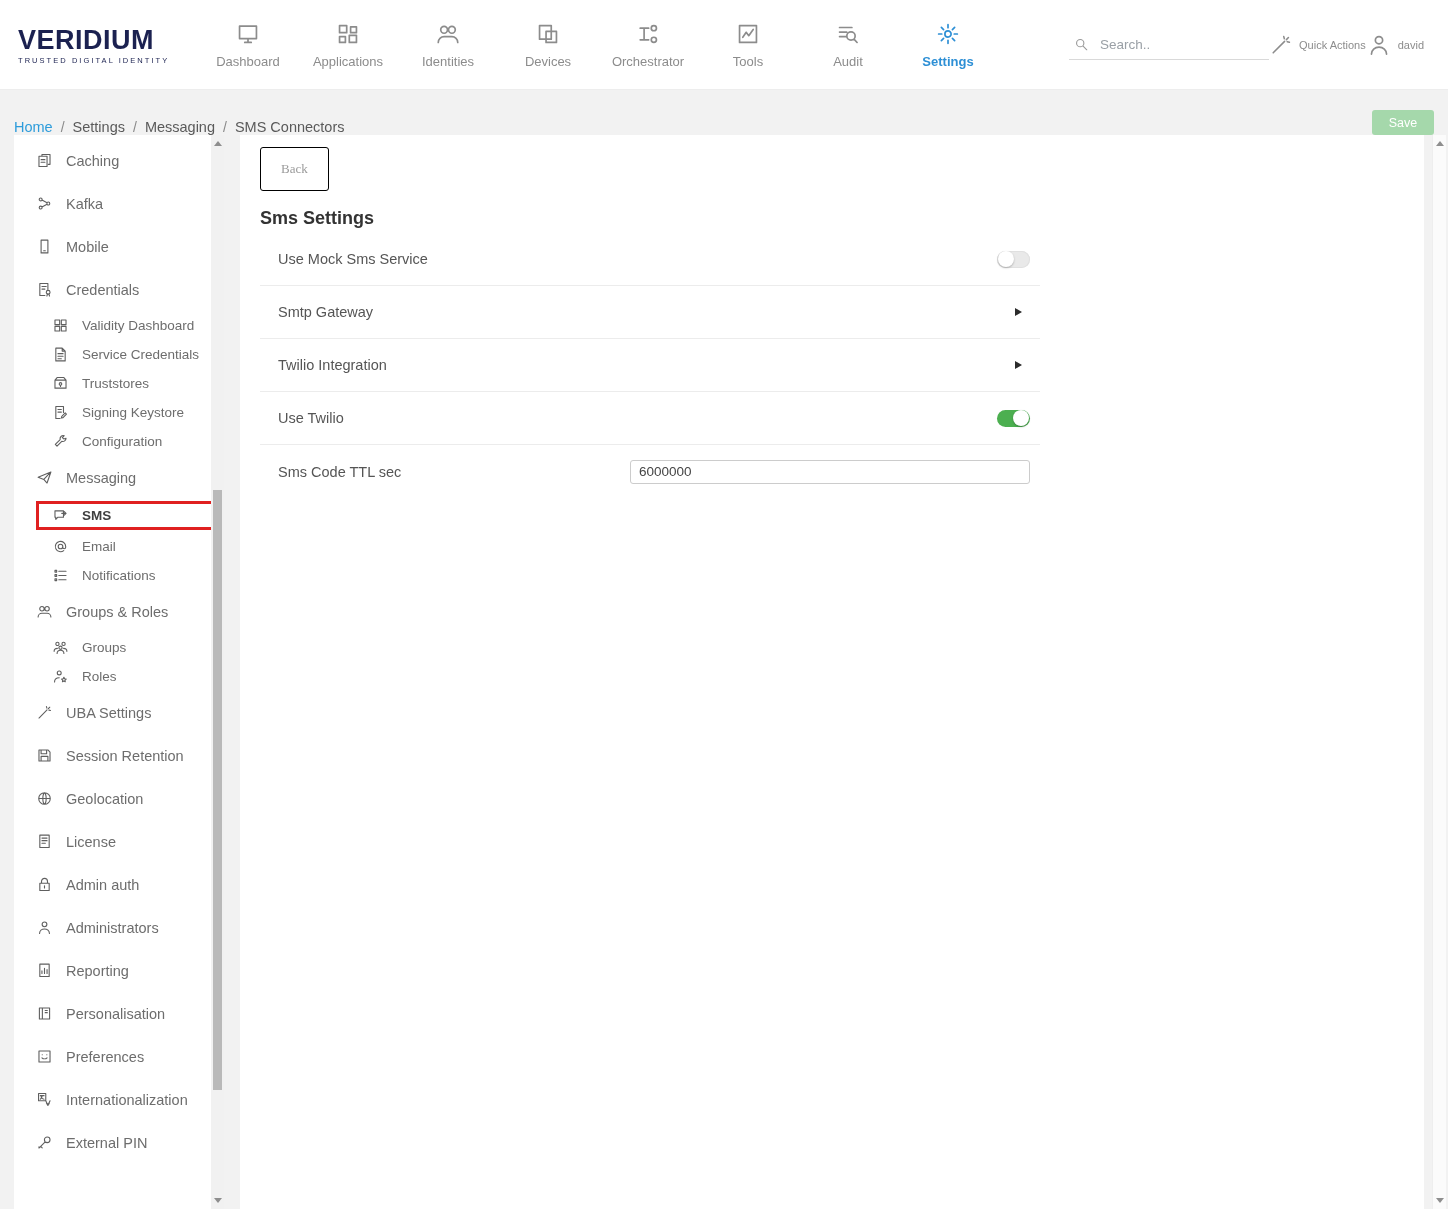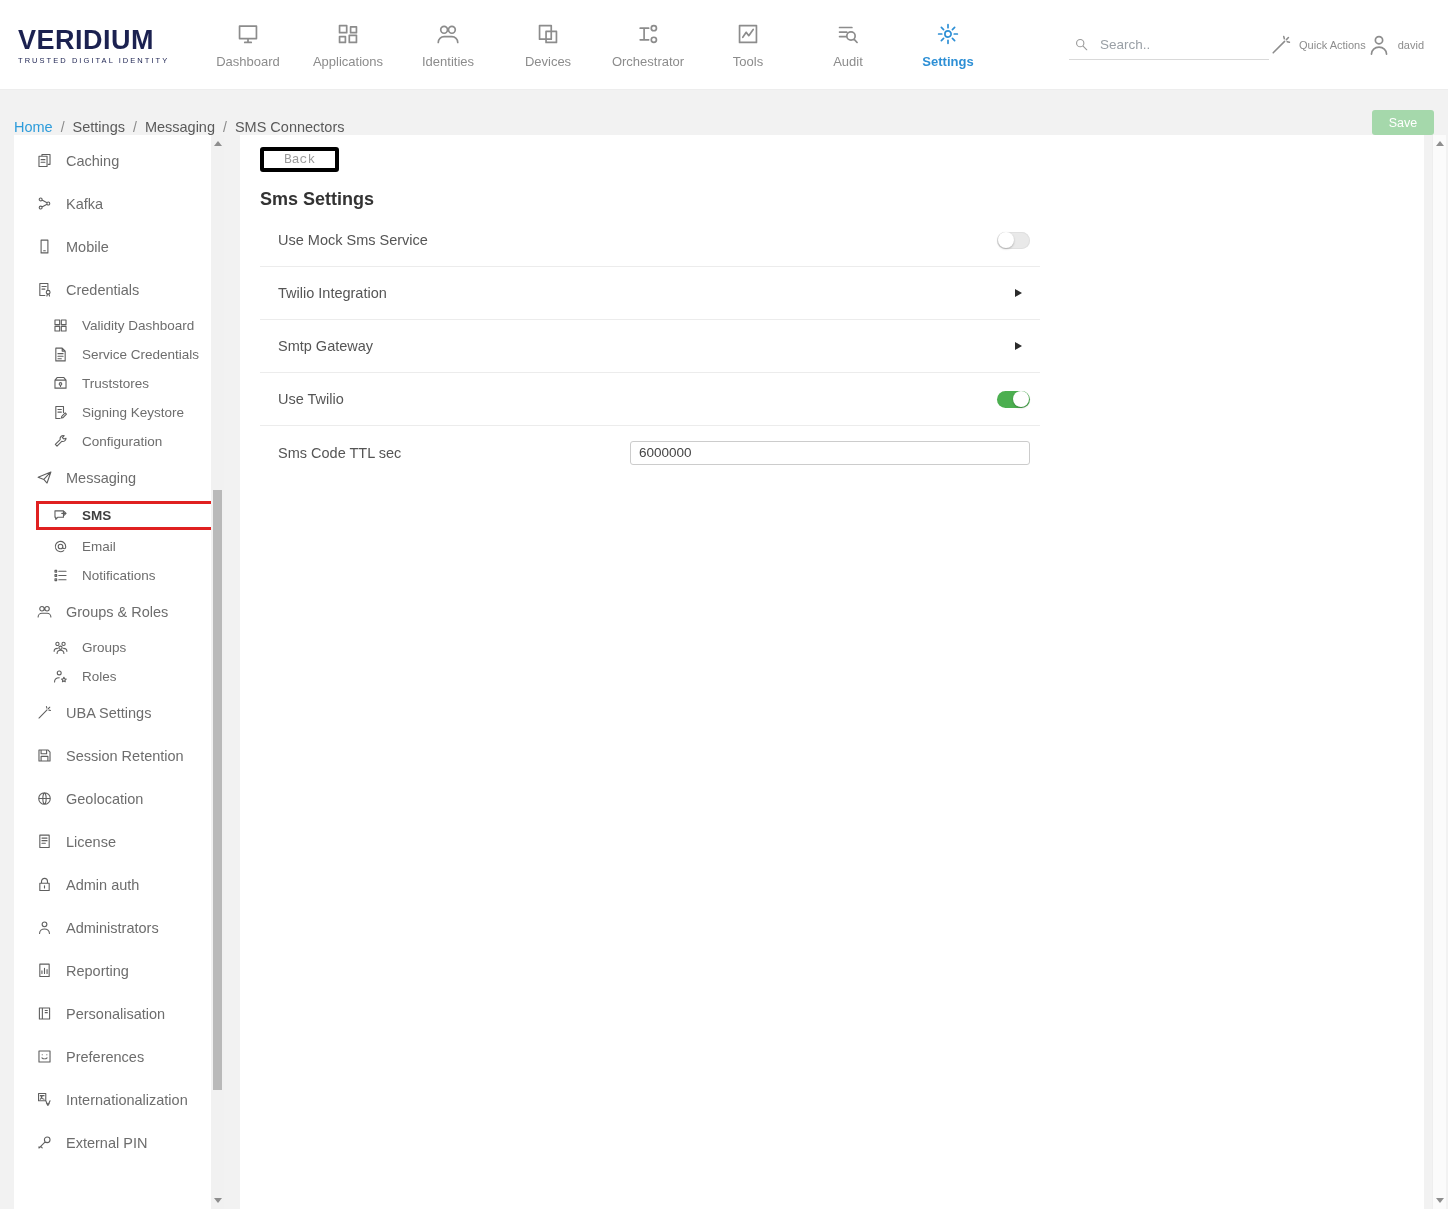--- a/index.html
+++ b/index.html
@@ -52,21 +52,21 @@
   .sidebar-scroll{position:absolute;top:0;right:0;bottom:0;width:13px;background:#f1f1f1}
   .scroll-thumb{position:absolute;left:2px;width:9px;background:#b9b9b9}
   .sidebar-scroll .scroll-thumb{top:355px;height:600px}
   .tri{width:0;height:0;position:absolute;left:3px;cursor:pointer}
   .tri.up{border-left:4px solid transparent;border-right:4px solid transparent;border-bottom:5px solid #8e8e8e;top:6px}
   .tri.down{border-left:4px solid transparent;border-right:4px solid transparent;border-top:5px solid #8e8e8e;bottom:6px}
 
   .main{flex:1;background:#fff;margin:0 8px 0 16px;padding:12px 20px 0}
   .page-scroll{width:14px;position:relative;background:#fbfbfb;margin-right:2px;border-left:1px solid #eee;flex:none}
 
-  .back-btn{border:4px solid #000000;background:#fff;color:#9b9b9b;font-size:13px;padding:1px 20px;border-radius:3px;cursor:pointer;font-family:Liberation Mono, monospace}
+  .back-btn{border:1px solid #000000;background:#fff;color:#9b9b9b;font-size:13px;padding:13px 20px;border-radius:3px;cursor:pointer;font-family:Liberation Serif, serif}
   .page-title{font-size:18px;font-weight:bold;color:#333;margin:17px 0 4px}
   .rows{width:780px}
   .setting-row{display:flex;align-items:center;justify-content:space-between;min-height:53px;border-bottom:1px solid #ececec;padding:0 10px 0 18px}
   .setting-row:last-child{border-bottom:none}
   .row-label{font-size:14.5px;color:#555}
   .toggle{width:33px;height:17px;border-radius:9px;background:#e9e9e9;position:relative;cursor:pointer;box-shadow:inset 0 0 0 1px #e0e0e0;flex:none}
   .toggle .knob{position:absolute;top:.5px;left:1px;width:16px;height:16px;border-radius:50%;background:#fff;box-shadow:0 1px 2px rgba(0,0,0,.25)}
   .toggle.on{background:var(--toggle-on,#4caf50);box-shadow:none}
   .toggle.on .knob{left:auto;right:1px}
   .expander{width:0;height:0;border-top:4.5px solid transparent;border-bottom:4.5px solid transparent;border-left:7px solid #2b2b2b;cursor:pointer;margin-right:8px}
@@ -418,25 +418,25 @@
     <button class="back-btn">Back</button>
     <h2 class="page-title">Sms Settings</h2>
     <div class="rows">
         <div class="setting-row">
           <div class="row-label">Use Mock Sms Service</div>
           <div class="toggle">
             <div class="knob"></div>
           </div>
         </div>
         <div class="setting-row">
+          <div class="row-label">Smtp Gateway</div>
+          <div class="expander"></div>
+        </div>
+        <div class="setting-row">
           <div class="row-label">Twilio Integration</div>
-          <div class="expander"></div>
-        </div>
-        <div class="setting-row">
-          <div class="row-label">Smtp Gateway</div>
           <div class="expander"></div>
         </div>
         <div class="setting-row">
           <div class="row-label">Use Twilio</div>
           <div class="toggle on">
             <div class="knob"></div>
           </div>
         </div>
         <div class="setting-row">
           <div class="row-label">Sms Code TTL sec</div>

